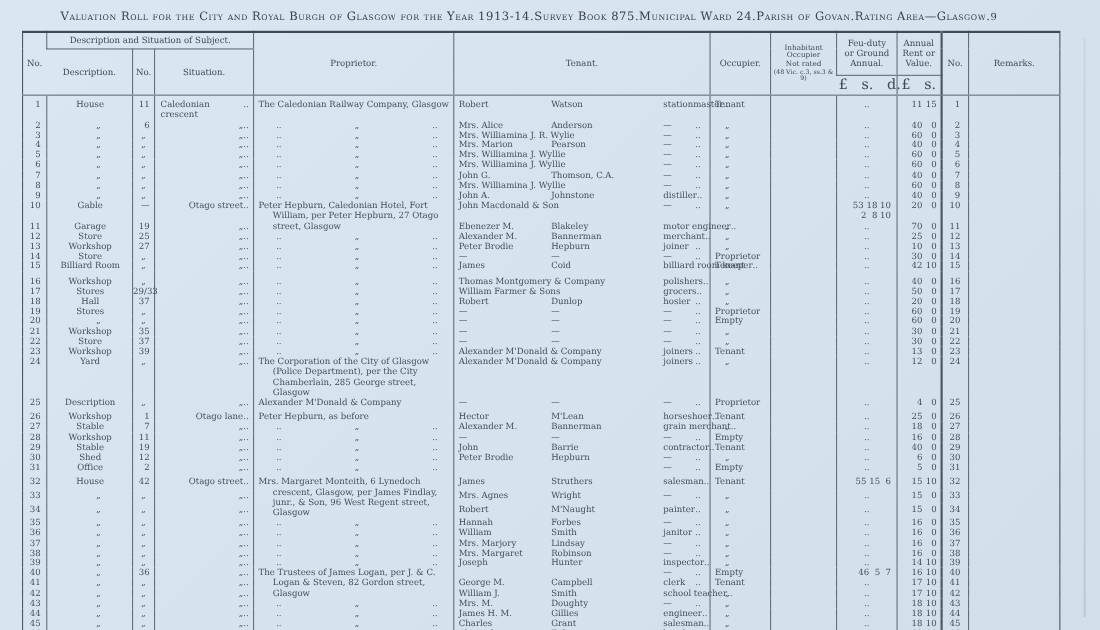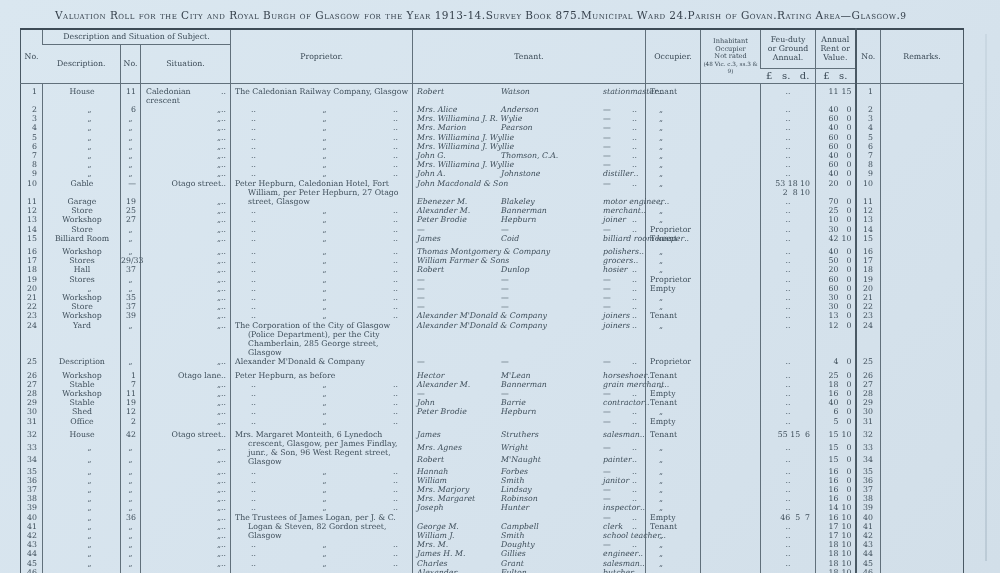--- a/index.html
+++ b/index.html
@@ -18,38 +18,38 @@
   .roll { position:absolute; left:20px; top:28px; width:943px; }
   .roll::after { content:''; position:absolute; left:2px; right:2px; bottom:-4px; border-bottom:1.5px solid #51606c; }
   table { border-collapse:collapse; table-layout:fixed; width:943px;
           border:1px solid #4a5964; border-top:2px solid #3d4b56; border-bottom:2px solid #3d4b56; }
   th, td { border-left:1px solid #61707b; }
   th:first-child, td:first-child { border-left:none; }
   .hl2 { border-left:2px solid #4a5964 !important; }
   thead th { font-weight:normal; font-size:7.8px; line-height:1.2; text-align:center;
              vertical-align:middle; padding:1px 2px; border-bottom:1px solid #61707b; color:#3a4955;margin-left:40px; }
   thead tr.h1 { height:15px; } thead tr.h2 { height:24px; } thead tr.h3 { height:13px; }
-  th.units { white-space:pre; font-size:10px; }
+  th.units { white-space:pre; font-size:13px; }
   .inh-l { display:block; font-size:6.6px; line-height:1.15; }
   .inh-s { display:block; font-size:5.7px; line-height:1.2; }
   th.pre { white-space:pre-line; }
   tbody td { font-size:7.8px; line-height:9.2px; vertical-align:top; padding:0; color:#40505c; }
   tbody tr:first-child td { padding-top:3px; }
   tr.gap > td { padding-top:4px; }
   td.c-no { text-align:right; padding-right:5px; }
   td.c-desc { padding:0 2px 0 10px; text-indent:-7px;text-align:center; }
   td.c-desc.dit { text-indent:0; padding-left:18px; }
   td.c-sno { text-align:right; padding-right:4px; }
   td.c-sno.dit { text-align:center; padding-right:0; }
   td.c-sit .sit-wrap { display:flex; justify-content:flex-end; padding:0 4px 0 5px; }
   td.c-sit .sit-main.dit { padding-left:10px; }
   td.c-prop .prop-text { padding:0 3px 0 17px; text-indent:-13px; }
   td.c-prop.pd { }
   td.c-prop .pd-wrap { display:flex; justify-content:space-between; padding:0 14px 0 20px; }
-  td.c-ten .ten-grid { display:grid; grid-template-columns:84px 102px 1fr 13px; padding-left:4px;font-style:italic; }
+  td.c-ten .ten-grid { display:grid; grid-template-columns:84px 102px 1fr 13px; padding-left:4px; }
   td.c-ten .ten-grid span { white-space:nowrap; overflow:visible; }
   td.c-occ { padding-left:4px; }
   td.c-occ.dit { padding-left:13px; }
   td.c-feu { text-align:center; }
   td.c-feu.num { text-align:right; white-space:pre; padding-right:5px; }
   td.c-rent { text-align:right; padding-right:3px; }
   td.c-rent .rent-l { display:inline-block; width:21px; text-align:right; }
   td.c-rent .rent-s { display:inline-block; width:13px; text-align:right; }
   td.c-no2 { text-align:right; padding-right:7px; }
   .edge-shadow { position:absolute; right:13px; top:34px; bottom:12px; width:2px;

